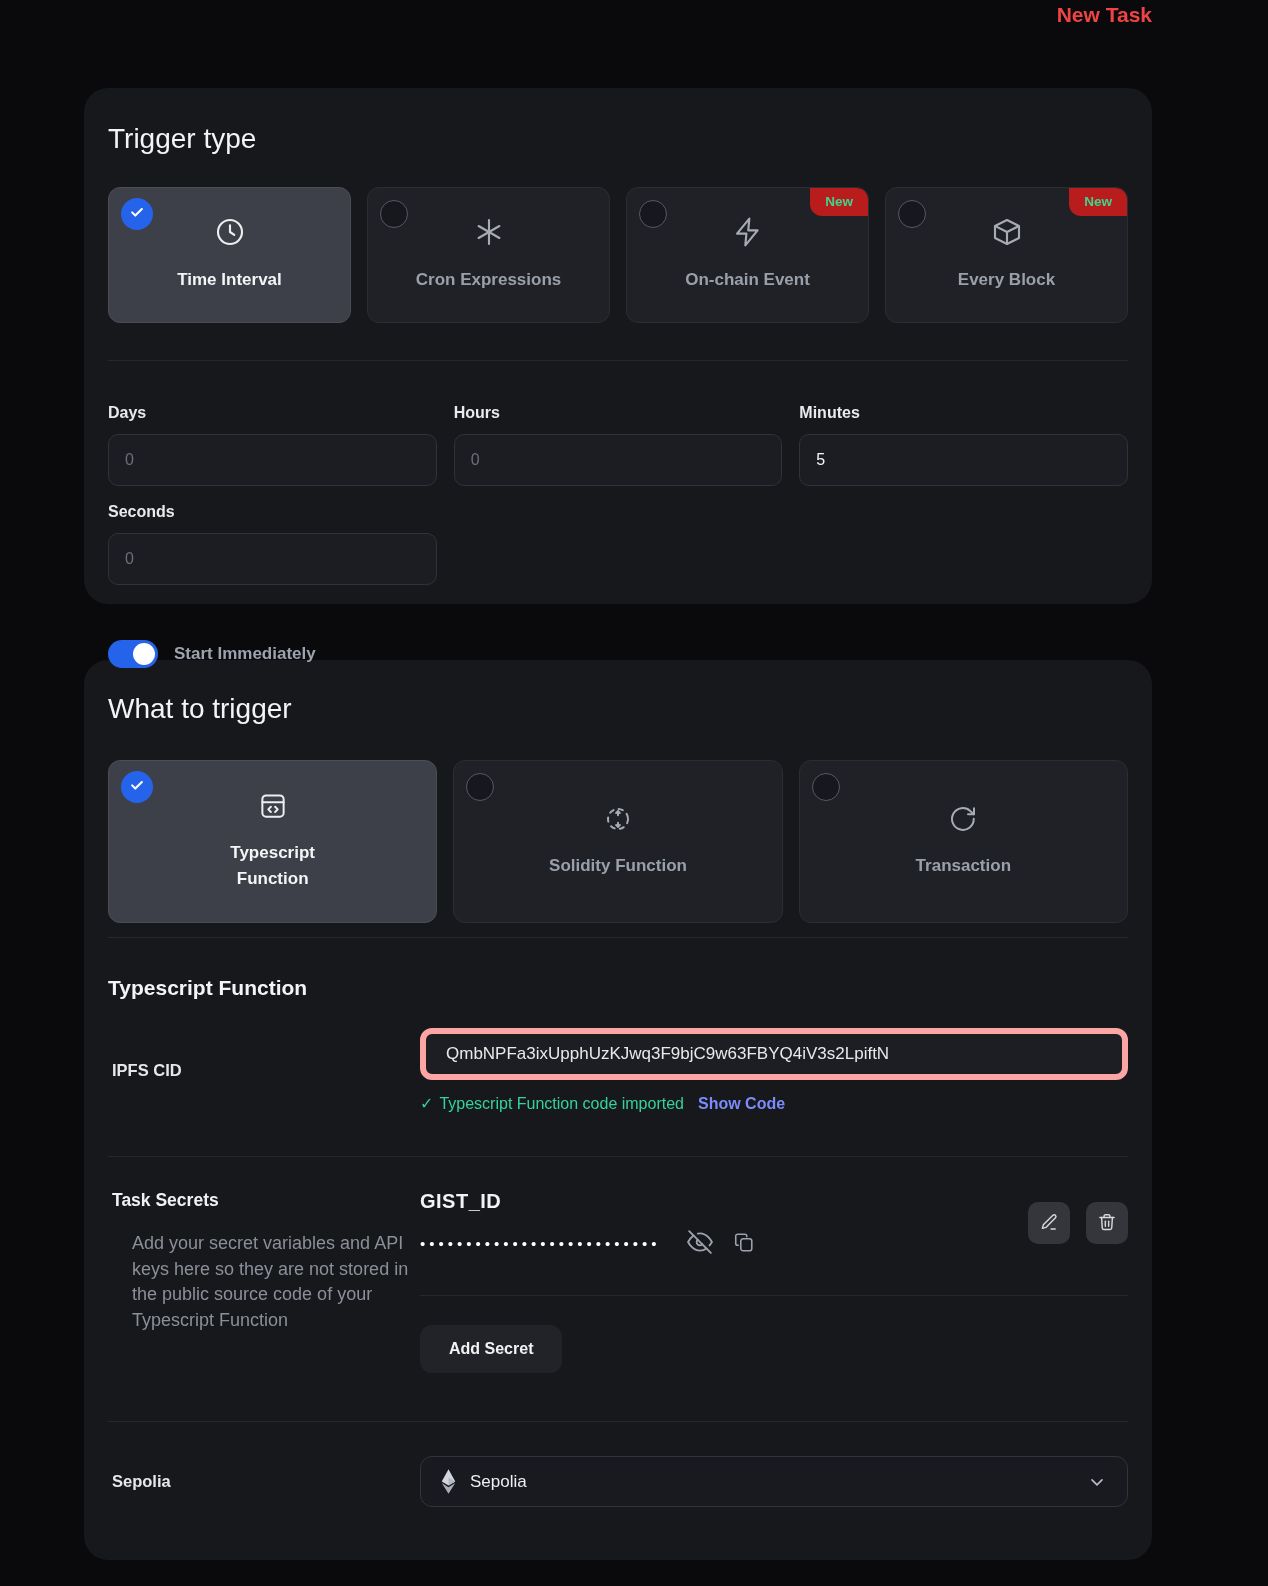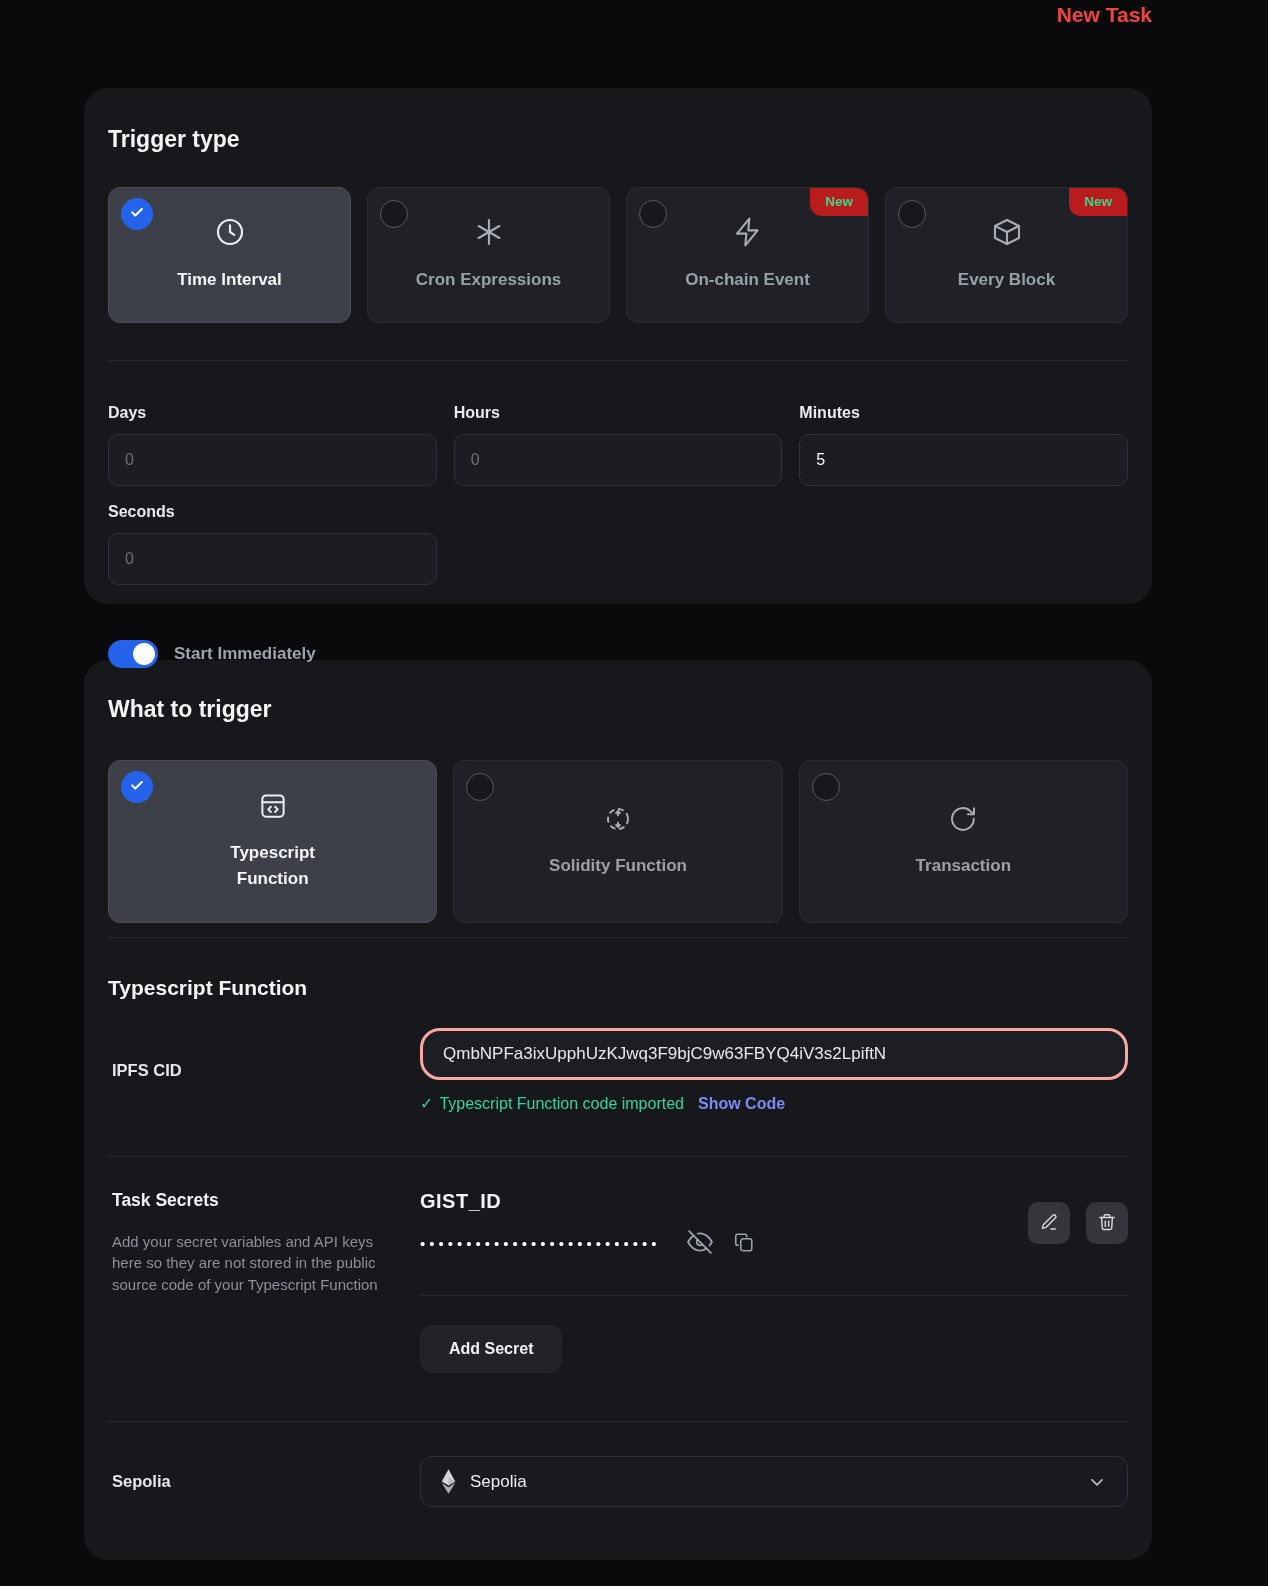--- a/index.html
+++ b/index.html
@@ -5,21 +5,21 @@
   * { margin:0; padding:0; box-sizing:border-box; }
   html,body { background:#0a0a0c; width:1268px; height:1586px; overflow:hidden;
     font-family:"Liberation Sans","DejaVu Sans",sans-serif; color:#e8e9ec; }
   .page { width:1268px; position:relative; padding-bottom:26px; }
   .page-title { width:1068px; margin-left:84px; text-align:right; font-size:21px;
     font-weight:700; color:#ef4444; line-height:30px; }
   .section-card { width:1068px; margin-left:84px; background:#17181c; border-radius:24px;
     padding:36px 24px 29px 24px; }
   .card-1 { margin-top:58px; height:516px; }
   .card-2 { margin-top:56px; height:900px; padding-top:34px; }
-  .section-heading { font-size:23px; font-weight:700; color:#f3f4f6; line-height:30px; }
+  .section-heading { font-size:28px; font-weight:400; color:#f3f4f6; line-height:30px; }
 
   
   .options-grid { display:grid; gap:16px; margin-top:33px; }
   .grid-4 { grid-template-columns:repeat(4,1fr); }
   .grid-3 { grid-template-columns:repeat(3,1fr); margin-top:36px; }
   .option-card { position:relative; border-radius:12px; background:#1f2126;
     border:1px solid #2b2d33; display:flex; flex-direction:column; align-items:center;
     justify-content:center; gap:15px; cursor:pointer; overflow:hidden; }
   .h-136 { height:136px; } .h-163 { height:163px; }
   .option-card.selected { background:#3d4049; border-color:#4a4d55; }
@@ -52,33 +52,33 @@
     cursor:pointer; flex:none; }
   .toggle .knob { position:absolute; top:3px; right:3px; width:22px; height:22px;
     border-radius:50%; background:#fff; }
   .toggle-label { font-size:17px; font-weight:700; color:#9ca3af; }
 
   
   .sub-heading { font-size:21px; font-weight:700; color:#f3f4f6; margin-top:38px; }
   .form-row { display:grid; grid-template-columns:312px 1fr; }
   .ipfs-row { margin-top:28px; }
   .row-label { font-size:16.5px; font-weight:600; color:#e5e7eb; align-self:center; padding-left:4px; }
-  .text-input { width:100%; height:52px; background:#1d1e23; border:3px solid #fca5a5;
-    border-radius:20px; color:#e8e9ea; font-size:17px; padding:0 20px; outline:none;
+  .text-input { width:100%; height:52px; background:#1d1e23; border:6px solid #fca5a5;
+    border-radius:12px; color:#e8e9ea; font-size:17px; padding:0 20px; outline:none;
     font-family:inherit; }
   .status-line { margin-top:14px; font-size:16px; display:flex; gap:6px; align-items:center; }
   .status-ok { color:#34d399; font-weight:500; }
   .show-code { color:#7b8cfa; font-weight:700; margin-left:8px; cursor:pointer; text-decoration:none; }
   .divider-1 { margin-top:43px; }
 
   .secrets-row { margin-top:33px; align-items:start; }
   .secrets-label-col { padding-left:4px; }
   .secrets-heading { font-size:17.5px; font-weight:700; color:#f0f1f3; }
-  .secrets-desc { margin-top:20px; width:278px; font-size:15px; line-height:1.42;
-    color:#8b8f99; font-weight:500; }
+  .secrets-desc { margin-top:20px; width:278px; font-size:18px; line-height:1.42;
+    color:#8b8f99; font-weight:500;margin-left:20px; }
   .secrets-content { position:relative; }
   .secret-name { font-size:20px; font-weight:600; color:#f2f3f5; letter-spacing:0.5px; }
   .secret-value-row { display:flex; align-items:center; margin-top:16px; }
   .secret-dots { font-size:15px; letter-spacing:4px; color:#fff; line-height:26px; }
   .icon-btn-plain { background:none; border:none; color:#9ca3af; cursor:pointer; display:flex;
     align-items:center; padding:0; }
   .eye-btn { margin-left:26px; } .copy-btn { margin-left:20px; }
   .secret-actions { position:absolute; top:12px; right:0; display:flex; gap:16px; }
   .icon-btn-sq { width:42px; height:42px; border-radius:10px; background:#34363c; border:none;
     color:#d6d9dd; display:flex; align-items:center; justify-content:center; cursor:pointer; }

